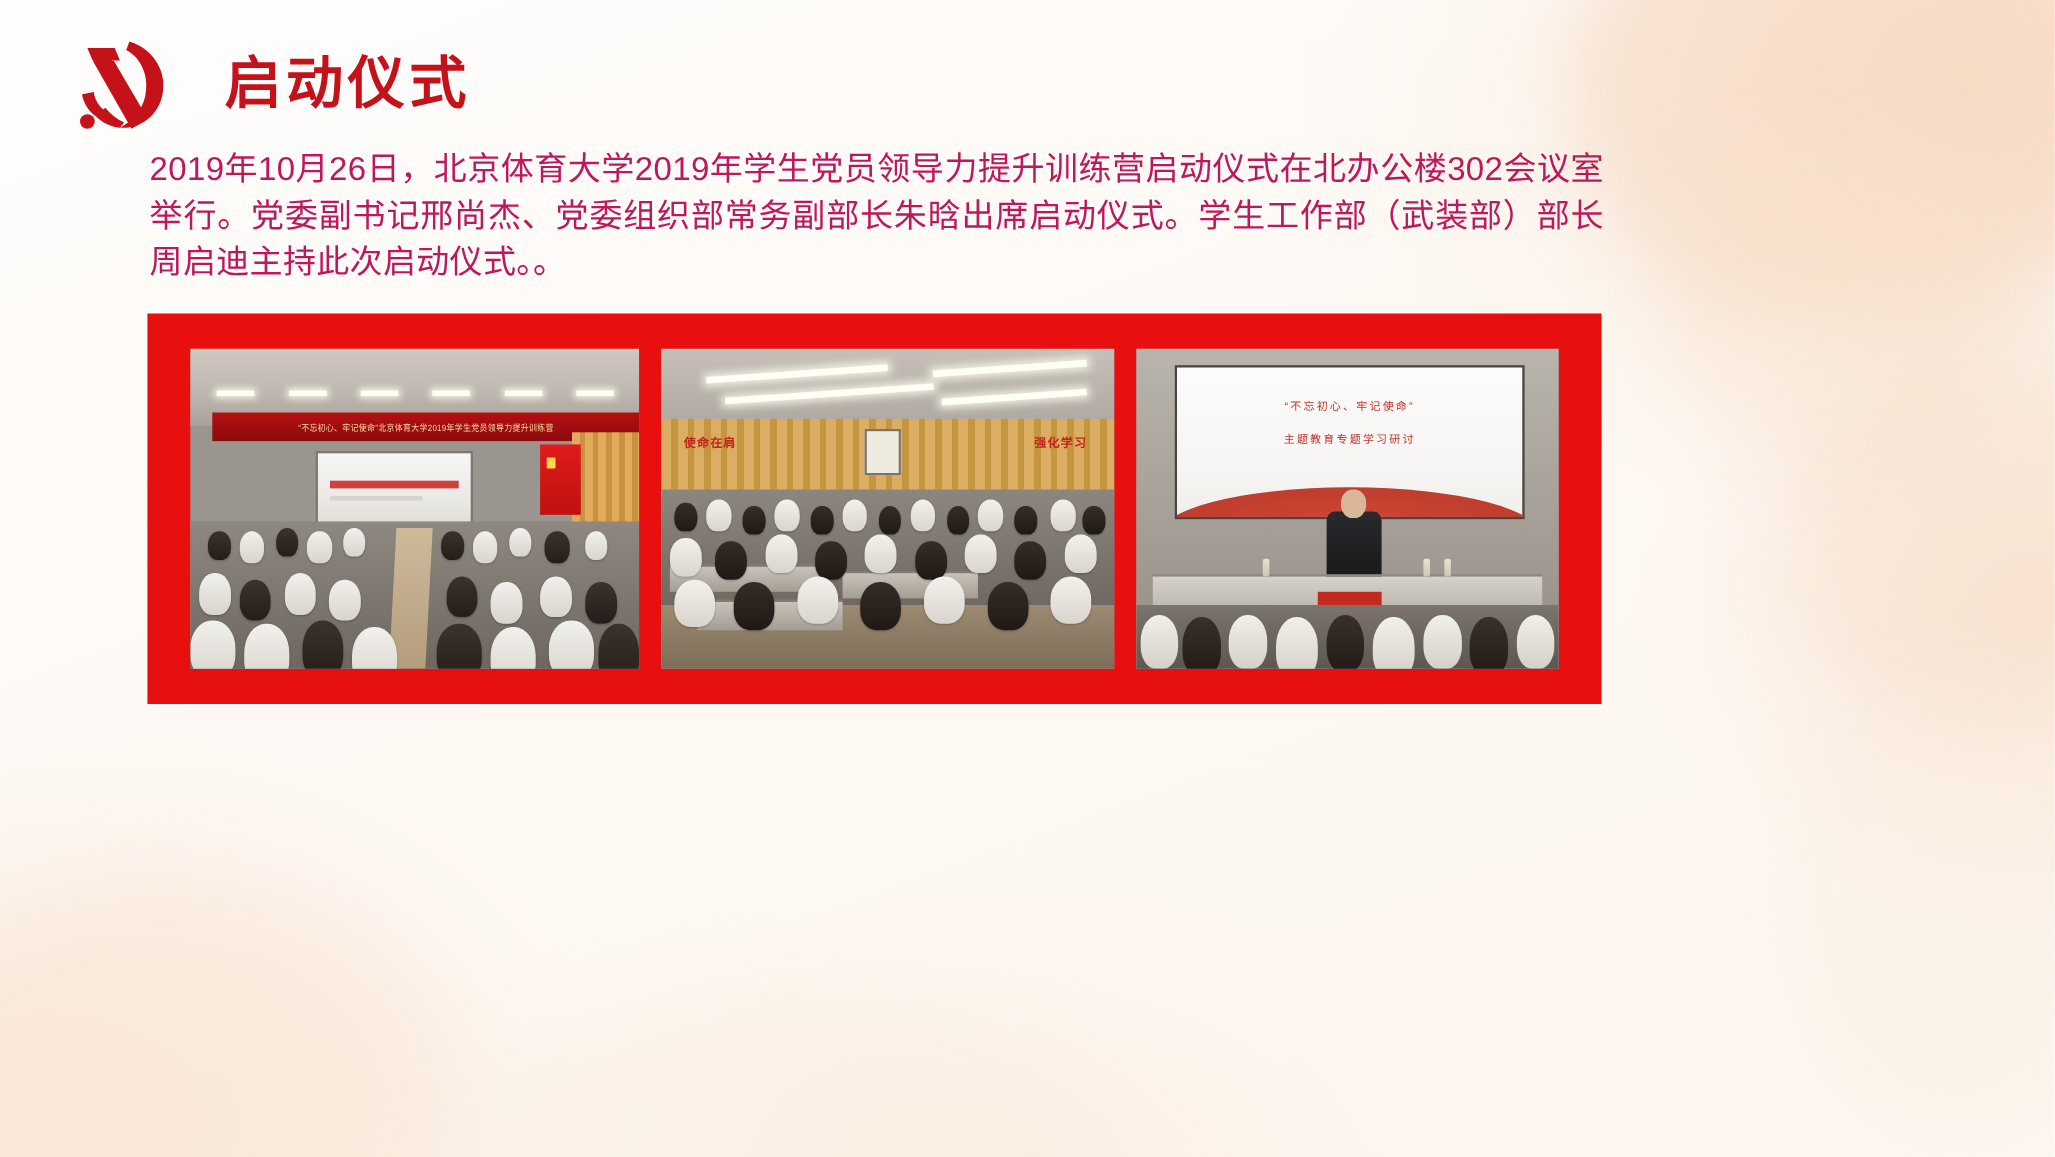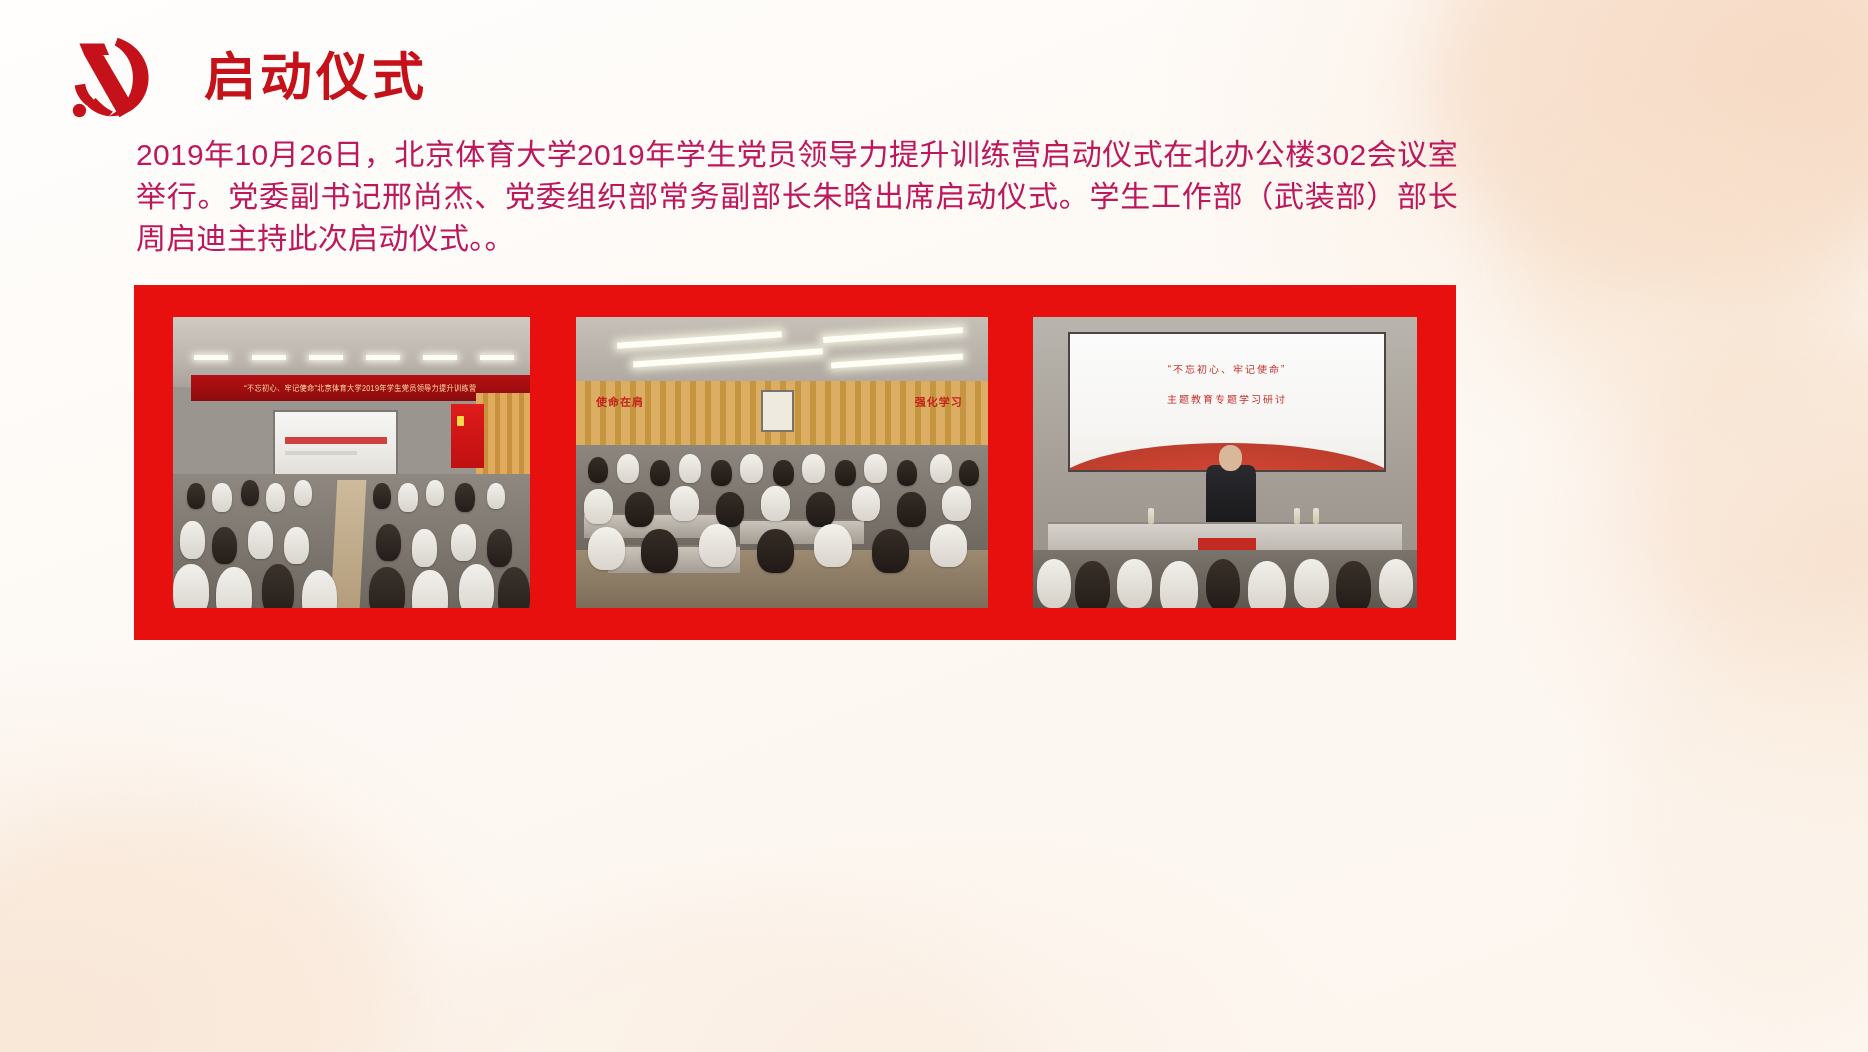--- a/index.html
+++ b/index.html
@@ -102,21 +102,21 @@
     justify-content: space-between;
     padding: 0 39px;
     box-sizing: border-box;
   }
   .photo {
     position: relative;
     overflow: hidden;
     background: #9a958f;
     flex: 0 0 auto;
   }
-  .photo.p1 { width: 357px; height: 291px; text-decoration: underline; }
+  .photo.p1 { width: 408px; height: 291px; text-decoration: underline; }
   .photo.p2 { width: 384px; height: 291px; }
   .photo.p3 { width: 412px; height: 291px; }
 
   .photo-inner { position: absolute; inset: 0; }
 
   
   .p1 .ceiling {
     position: absolute; top: 0; left: 0; right: 0; height: 24%;
     background: linear-gradient(180deg, #cfc9c2 0%, #bdb6ae 60%, #a9a29a 100%);
   }

